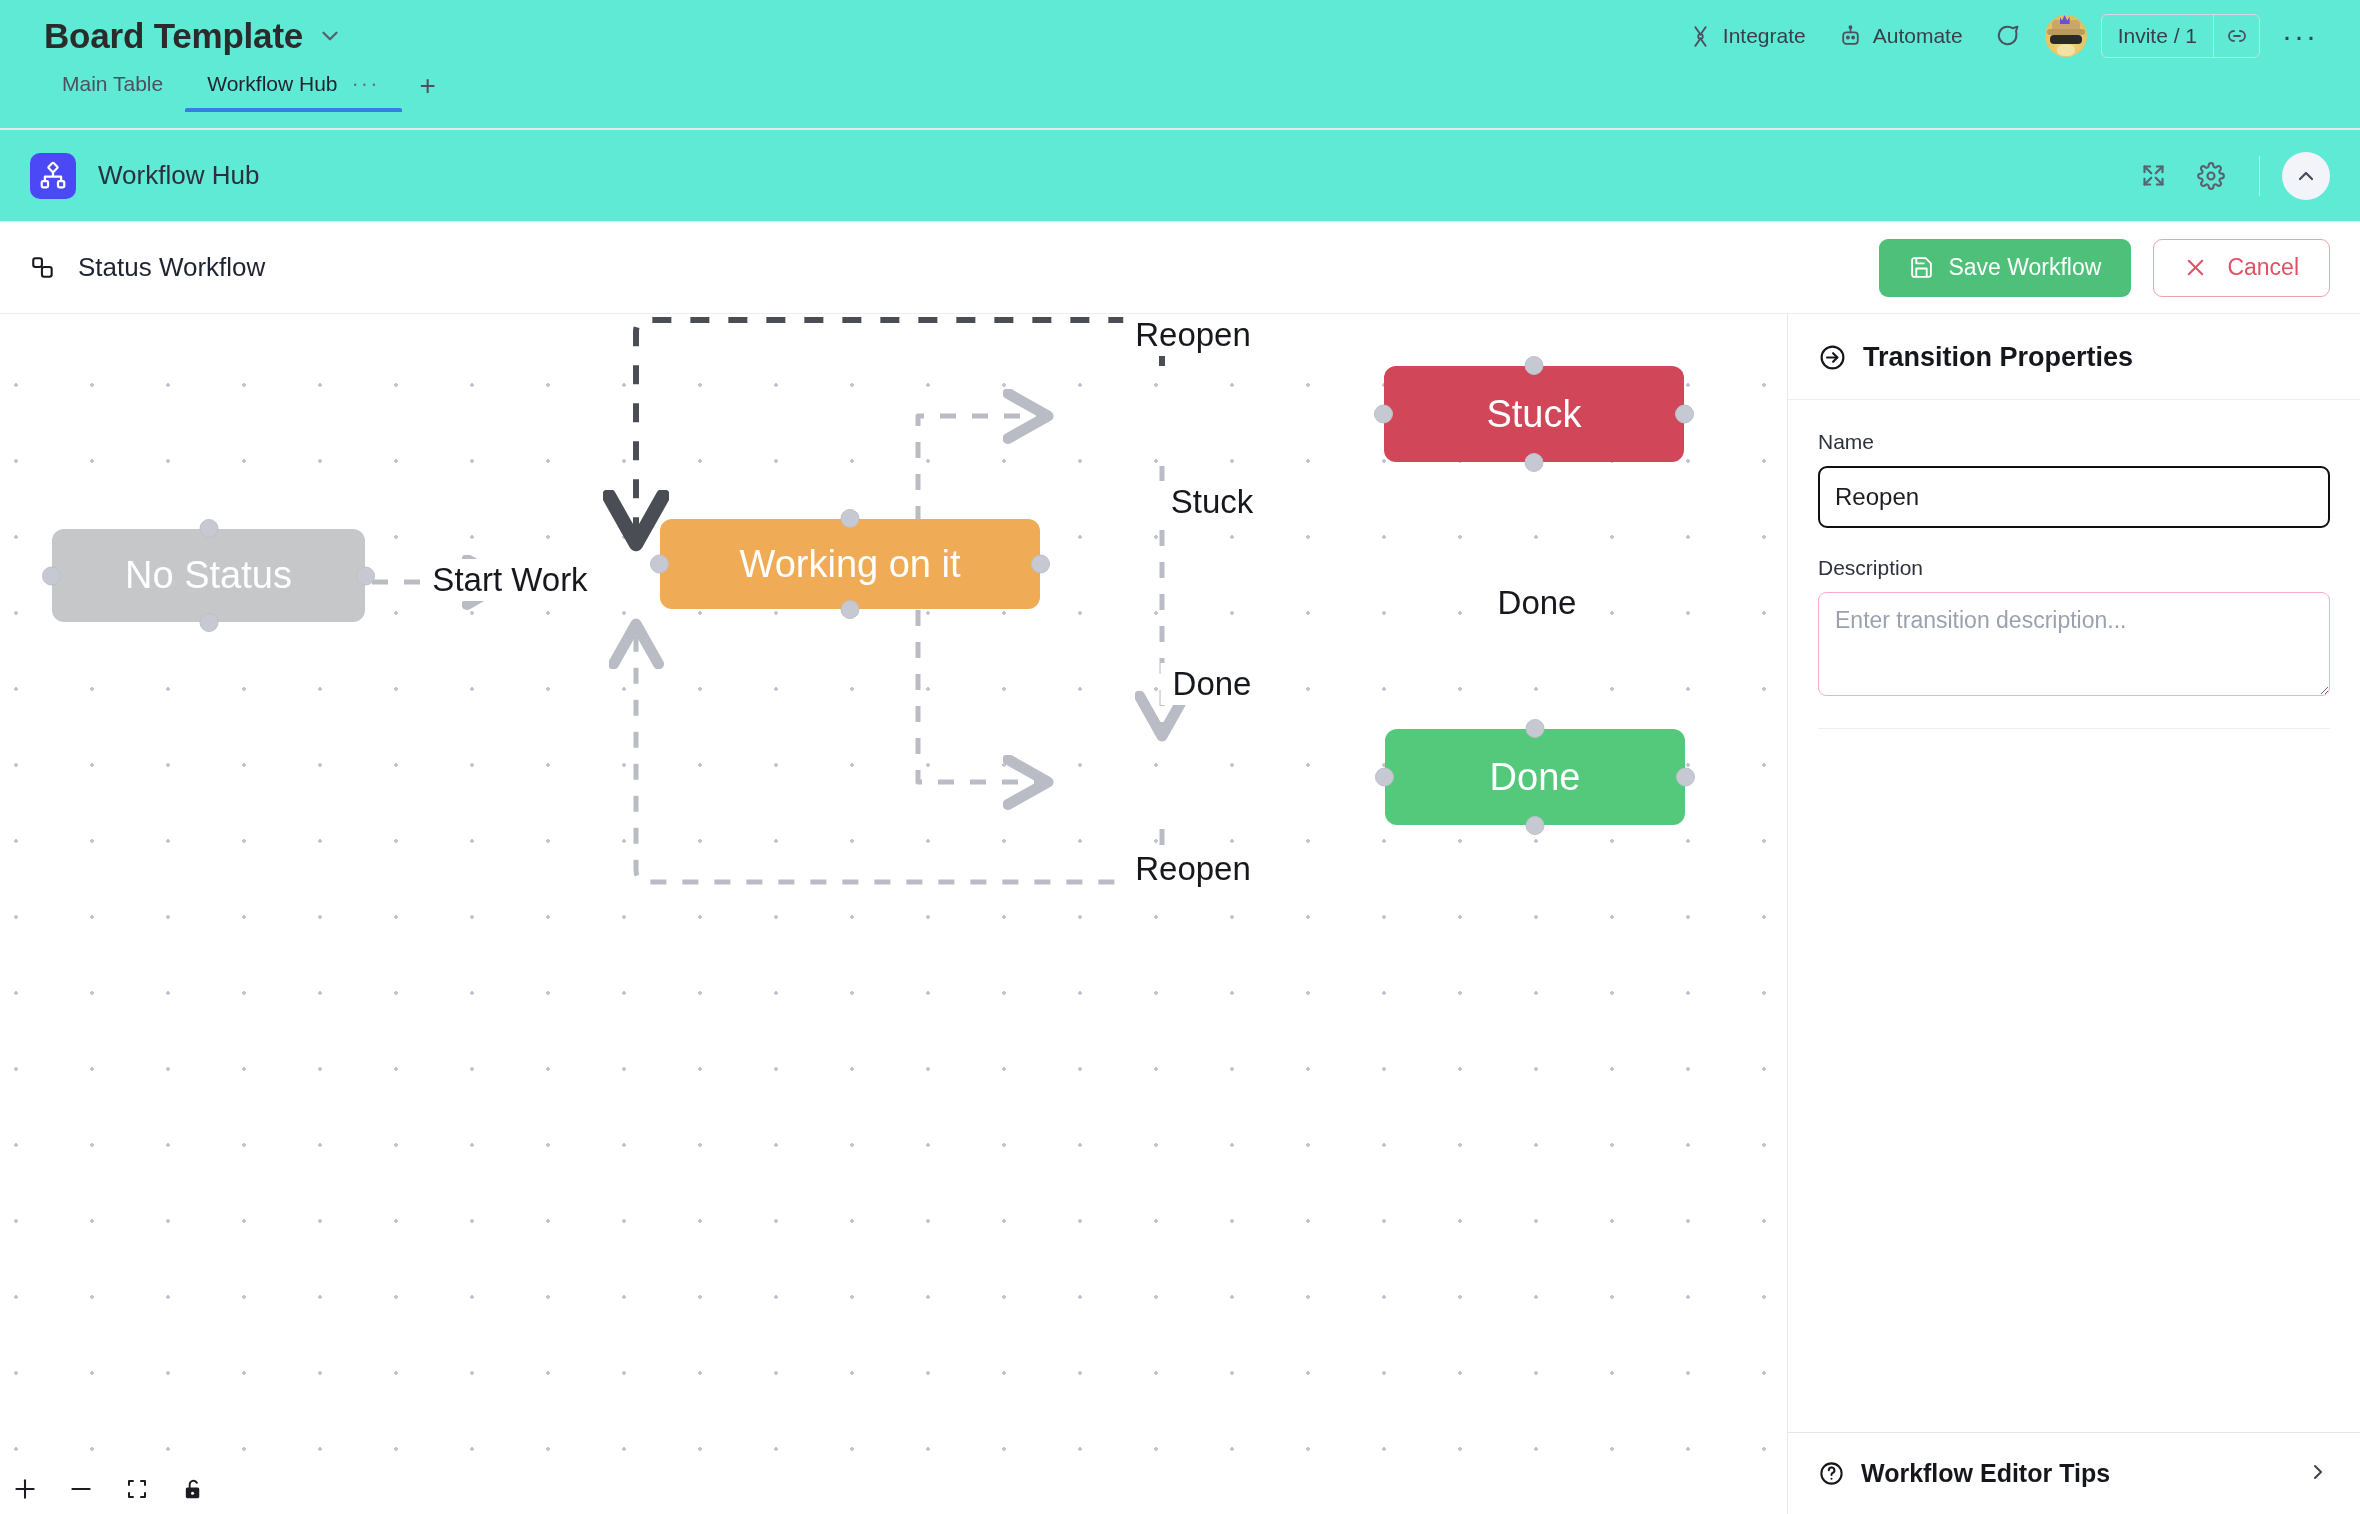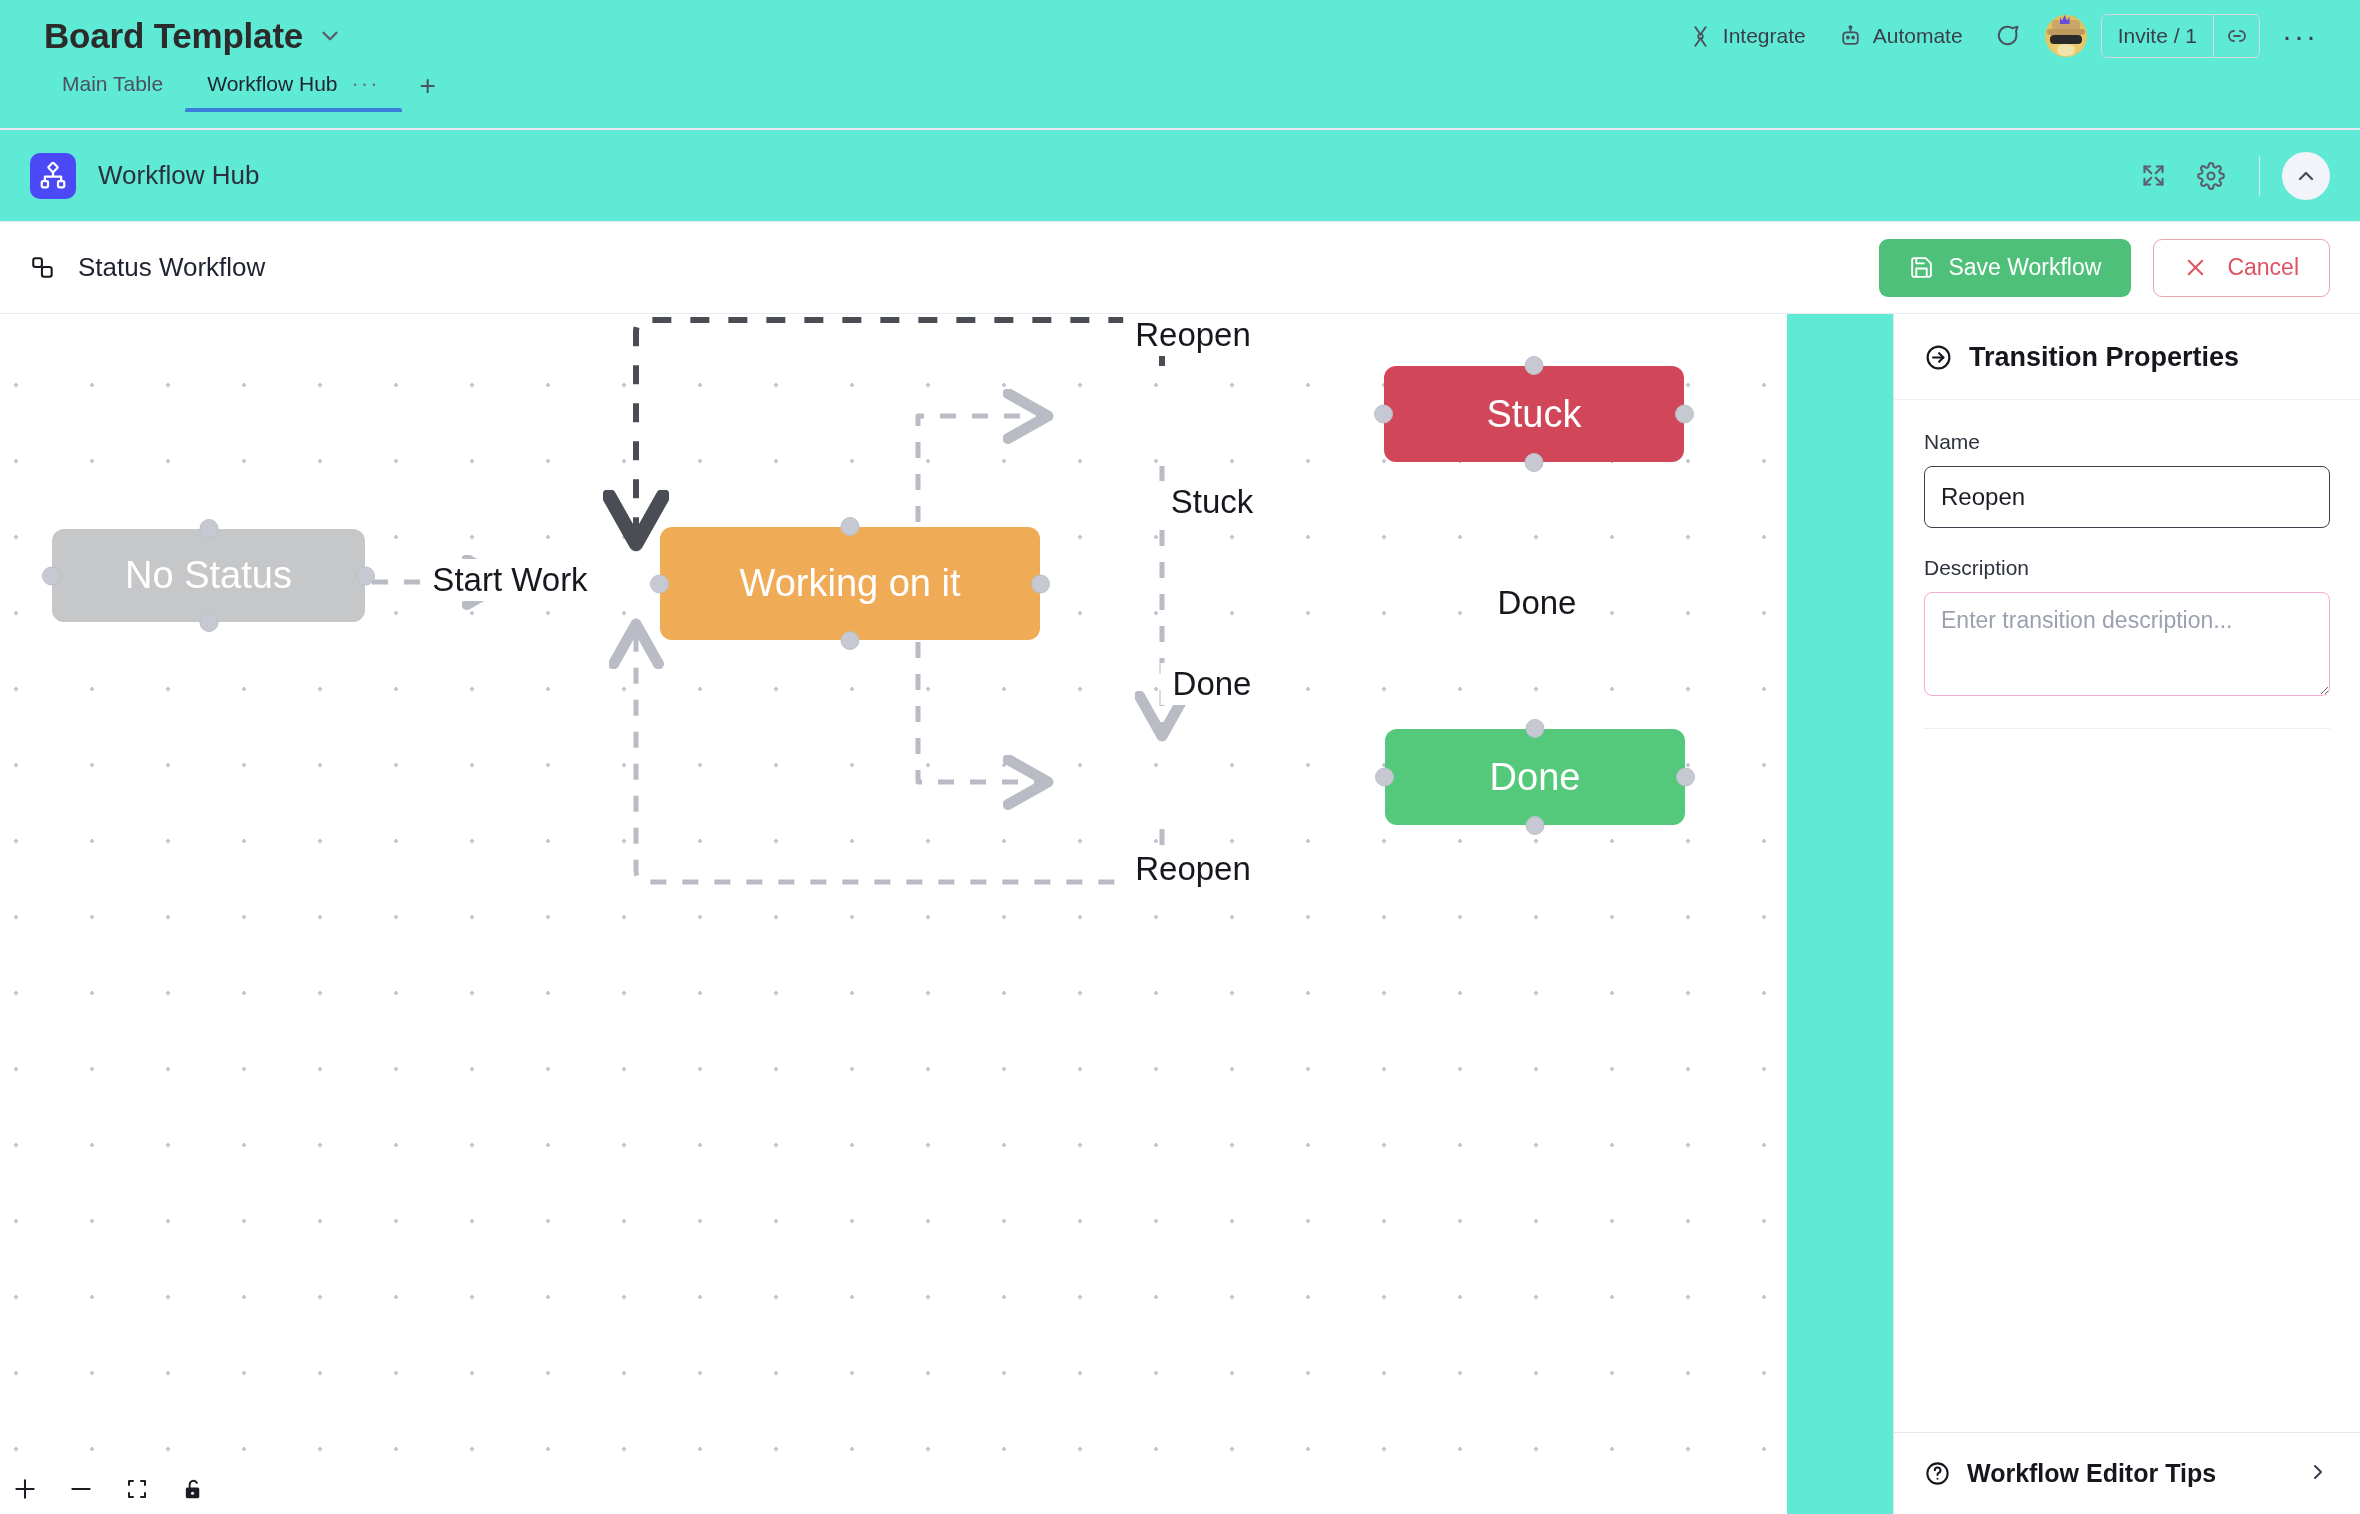--- a/index.html
+++ b/index.html
@@ -161,21 +161,21 @@
 
   
   .canvas-controls {
     position:absolute; left:10px; bottom:10px; display:flex; align-items:center; gap:26px;
     color:#1b1d22;
   }
   .cc-btn { cursor:pointer; display:flex; align-items:center; justify-content:center; width:30px;height:30px;}
 
   
   .panel {
-    position:absolute; top:314px; right:0; width:467px; height:1200px;
+    position:absolute; top:314px; right:0; width:573px; height:1200px;
     background:#fff; border-left:1px solid #e4e7ed; display:flex; flex-direction:column;
   }
   .panel-head {
     display:flex; align-items:center; gap:16px; padding: 28px 30px 26px 30px;
     border-bottom:1px solid #eceff3;
   }
   .panel-title { font-size:27px; font-weight:700; color:#15171c; }
   .panel-body { padding: 30px 30px 0 30px; flex:1; }
   .field-label { font-size:21px; color:#2d323d; margin-bottom:12px; }
   .field-input {
@@ -370,21 +370,21 @@
     </svg>
 
     <div class="node nostatus" style="left:52px; top:215px; width:313px; height:93px;">
       <span class="node-label">No Status</span>
       <span class="handle h-top"></span>
       <span class="handle h-bot"></span>
       <span class="handle h-left"></span>
       <span class="handle h-right"></span>
     </div>
 
-    <div class="node working" style="left:660px; top:213px; width:380px; height:113px;">
+    <div class="node working" style="left:660px; top:205px; width:380px; height:90px;">
       <span class="node-label">Working on it</span>
       <span class="handle h-top"></span>
       <span class="handle h-bot"></span>
       <span class="handle h-left"></span>
       <span class="handle h-right"></span>
     </div>
 
     <div class="node stuck" style="left:1384px; top:52px; width:300px; height:96px;">
       <span class="node-label">Stuck</span>
       <span class="handle h-top"></span>

